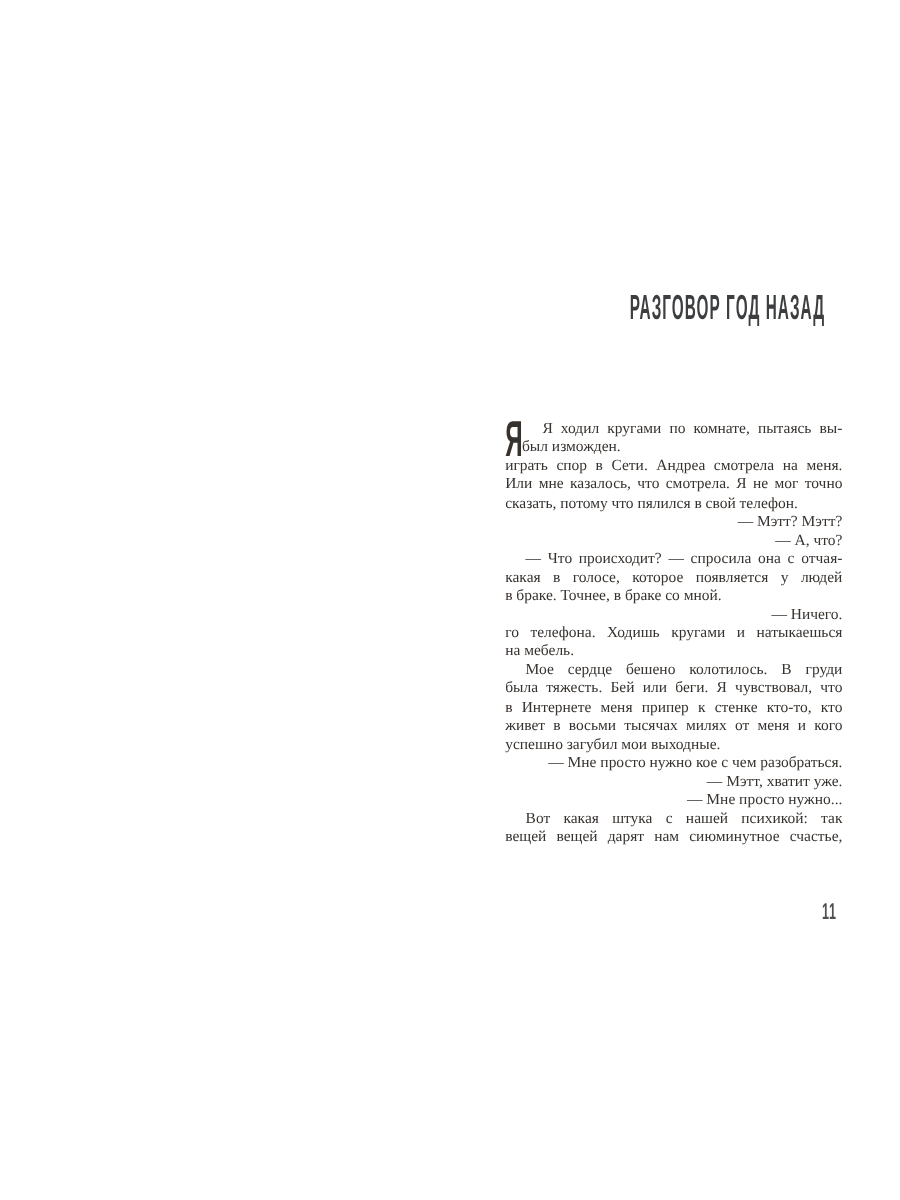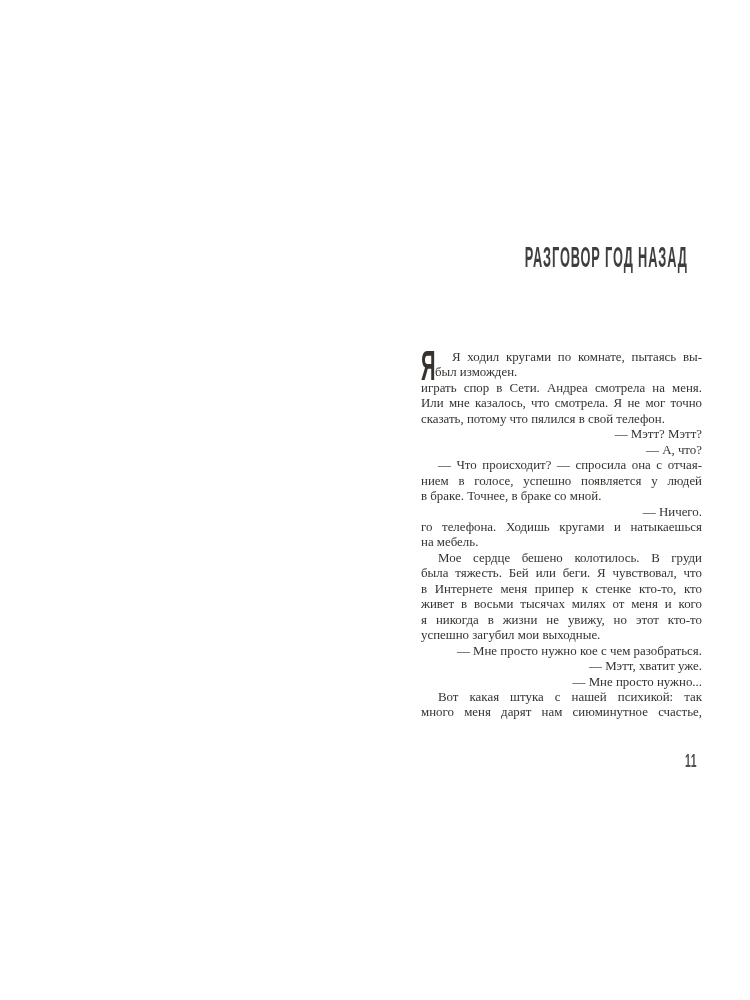--- a/index.html
+++ b/index.html
@@ -92,34 +92,33 @@
       </div>
     <div id="lines">
         <div class="line just ind">Я ходил кругами по комнате, пытаясь вы-</div>
         <div class="line">был изможден.</div>
         <div class="line just">играть спор в Сети. Андреа смотрела на меня.</div>
         <div class="line just">Или мне казалось, что смотрела. Я не мог точно</div>
         <div class="line">сказать, потому что пялился в свой телефон.</div>
         <div class="line ind">— Мэтт? Мэтт?</div>
         <div class="line ind">— А, что?</div>
         <div class="line just ind">— Что происходит? — спросила она с отчая-</div>
-        <div class="line just">нием в голосе, успешно появляется у людей</div>
+        <div class="line just">какая в голосе, которое появляется у людей</div>
         <div class="line">в браке. Точнее, в браке со мной.</div>
         <div class="line ind">— Ничего.</div>
         <div class="line just">го телефона. Ходишь кругами и натыкаешься</div>
         <div class="line">на мебель.</div>
         <div class="line just ind">Мое сердце бешено колотилось. В груди</div>
         <div class="line just">была тяжесть. Бей или беги. Я чувствовал, что</div>
         <div class="line just">в Интернете меня припер к стенке кто-то, кто</div>
         <div class="line just">живет в восьми тысячах милях от меня и кого</div>
-        <div class="line just">я никогда в жизни не увижу, но этот кто-то</div>
         <div class="line">успешно загубил мои выходные.</div>
         <div class="line ind">— Мне просто нужно кое с чем разобраться.</div>
         <div class="line ind">— Мэтт, хватит уже.</div>
         <div class="line ind">— Мне просто нужно...</div>
         <div class="line just ind">Вот какая штука с нашей психикой: так</div>
-        <div class="line just">много меня дарят нам сиюминутное счастье,</div>
+        <div class="line just">вещей вещей дарят нам сиюминутное счастье,</div>
       </div>
   </div>
 
   <div class="pagenum"><span class="num">11</span></div>
 
 </div>
 
 </body></html>

